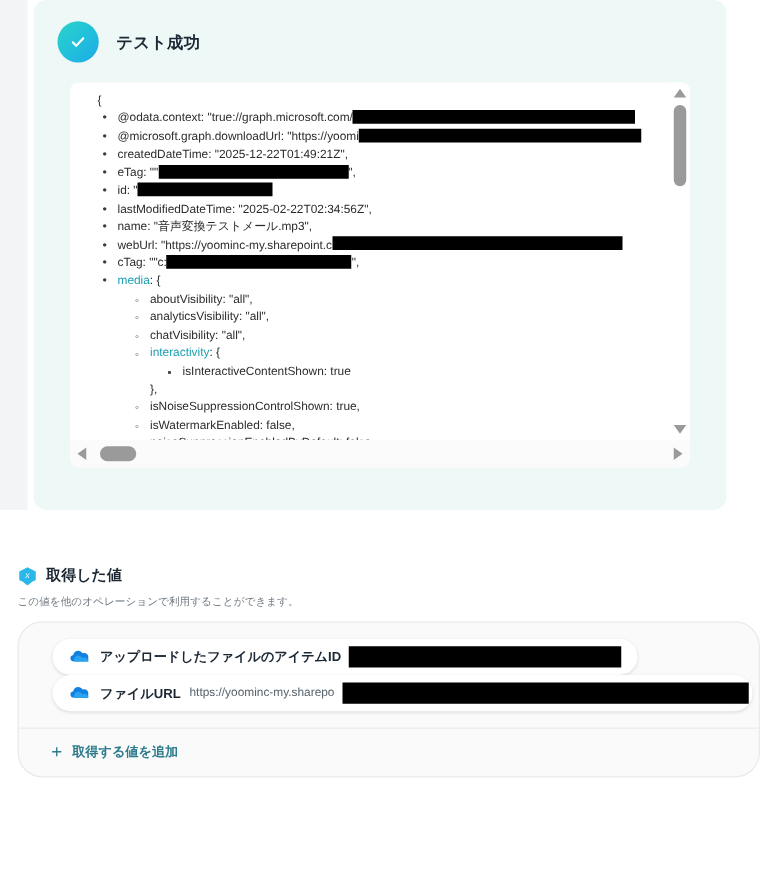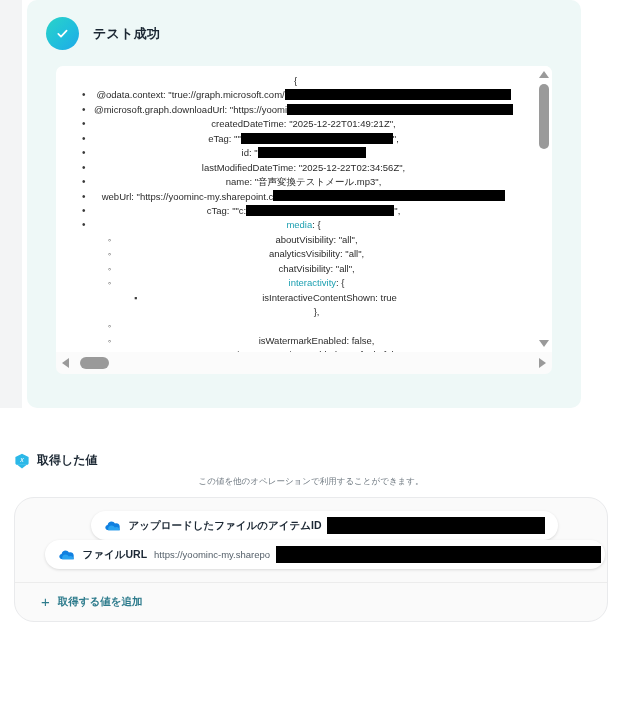--- a/index.html
+++ b/index.html
@@ -7,21 +7,20 @@
     margin: 0; padding: 0;
     width: 622px; height: 708px;
     background: #ffffff;
     font-family: "Liberation Sans", "DejaVu Sans", sans-serif;
     overflow: hidden;
   }
   #page {
     position: relative;
     width: 622px; height: 708px;
     background: #ffffff;
-    text-align: center;
   }
   .page-gutter {
     position: absolute;
     left: 0; top: 0;
     width: 22px; height: 408px;
     background: #f3f4f5;
   }
 
   
   .result-card {
@@ -241,32 +240,32 @@
 
     <div class="json-box">
       <div class="json-inner">
         <div class="jrow root-brace">{</div>
         <div id="json-lines">
             <div class="jrow lvl1"><span class="bullet">•</span><span>@odata.context: "true://graph.microsoft.com/</span><span class="redact" style="width: 226px; height: 11px;"></span></div>
             <div class="jrow lvl1"><span class="bullet">•</span><span>@microsoft.graph.downloadUrl: "https://yoomi</span><span class="redact" style="width: 226px; height: 11px;"></span></div>
             <div class="jrow lvl1"><span class="bullet">•</span><span>createdDateTime: "2025-12-22T01:49:21Z",</span></div>
             <div class="jrow lvl1"><span class="bullet">•</span><span>eTag: ""</span><span class="redact" style="width: 152px; height: 11px;"></span><span>",</span></div>
             <div class="jrow lvl1"><span class="bullet">•</span><span>id: "</span><span class="redact" style="width: 108px; height: 11px;"></span></div>
-            <div class="jrow lvl1"><span class="bullet">•</span><span>lastModifiedDateTime: "2025-12-22T02:34:56Z",</span></div>
+            <div class="jrow lvl1"><span class="bullet">•</span><span>lastModifiedDateTime: "2025-02-22T02:34:56Z",</span></div>
             <div class="jrow lvl1"><span class="bullet">•</span><span>name: "音声変換テストメール.mp3",</span></div>
             <div class="jrow lvl1"><span class="bullet">•</span><span>webUrl: "https://yoominc-my.sharepoint.c</span><span class="redact" style="width: 232px; height: 11px;"></span></div>
             <div class="jrow lvl1"><span class="bullet">•</span><span>cTag: ""c:</span><span class="redact" style="width: 148px; height: 11px;"></span><span>",</span></div>
             <div class="jrow lvl1"><span class="bullet">•</span><span class="jkey-teal">media</span><span style="color: rgb(43, 43, 43);">: {</span></div>
             <div class="jrow lvl2"><span class="bullet">◦</span><span>aboutVisibility: "all",</span></div>
             <div class="jrow lvl2"><span class="bullet">◦</span><span>analyticsVisibility: "all",</span></div>
             <div class="jrow lvl2"><span class="bullet">◦</span><span>chatVisibility: "all",</span></div>
             <div class="jrow lvl2"><span class="bullet">◦</span><span class="jkey-teal">interactivity</span><span style="color: rgb(43, 43, 43);">: {</span></div>
             <div class="jrow lvl3"><span class="bullet">▪</span><span>isInteractiveContentShown: true</span></div>
             <div class="jrow" style="padding-left: 52px;"><span>},</span></div>
-            <div class="jrow lvl2"><span class="bullet">◦</span></div>
+            <div class="jrow lvl2"><span class="bullet">◦</span><span>isNoiseSuppressionControlShown: true,</span></div>
             <div class="jrow lvl2"><span class="bullet">◦</span><span>isWatermarkEnabled: false,</span></div>
             <div class="jrow lvl2"><span class="bullet">◦</span><span>noiseSuppressionEnabledByDefault: false,</span></div>
           </div>
       </div>
 
       <div class="vscroll">
         <span class="arrow-up"></span>
         <span class="vthumb"></span>
         <span class="arrow-down"></span>
       </div>

